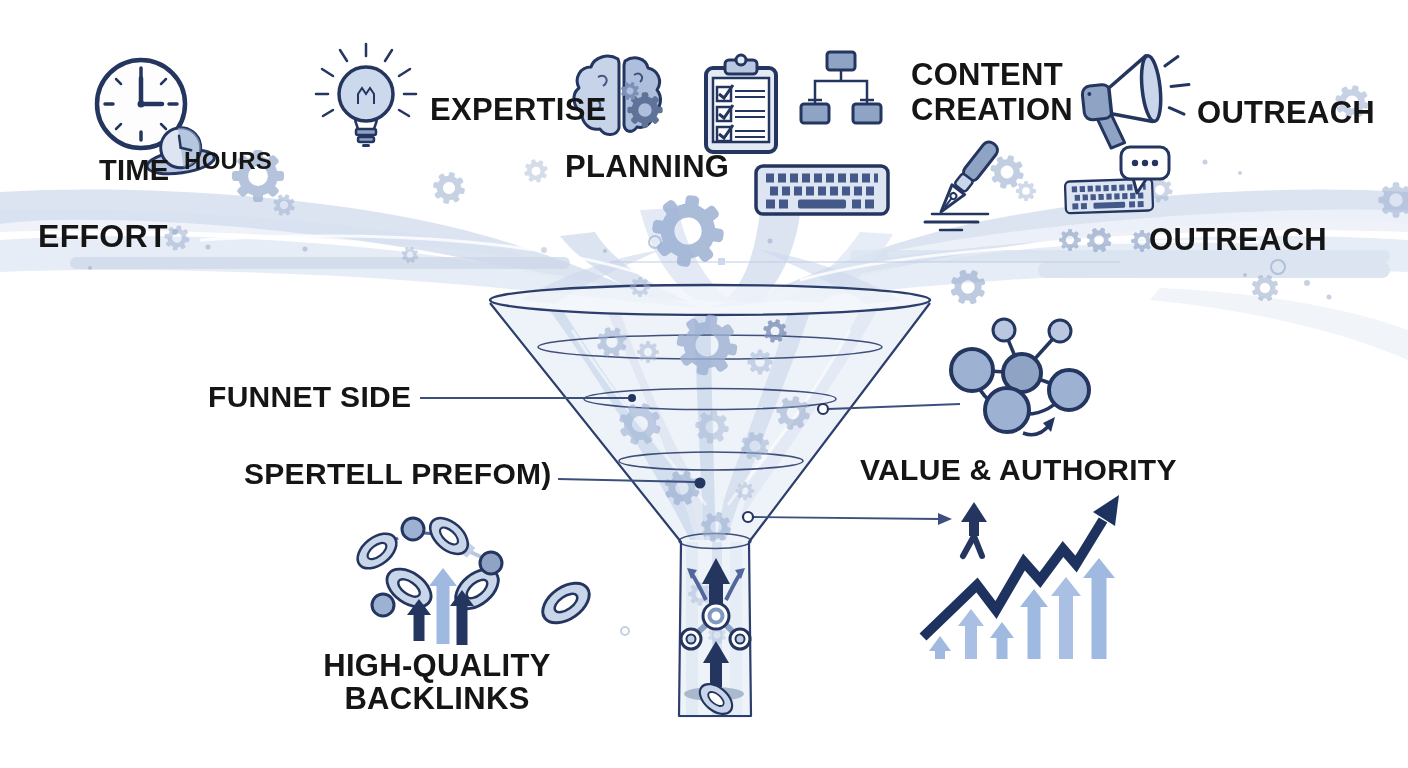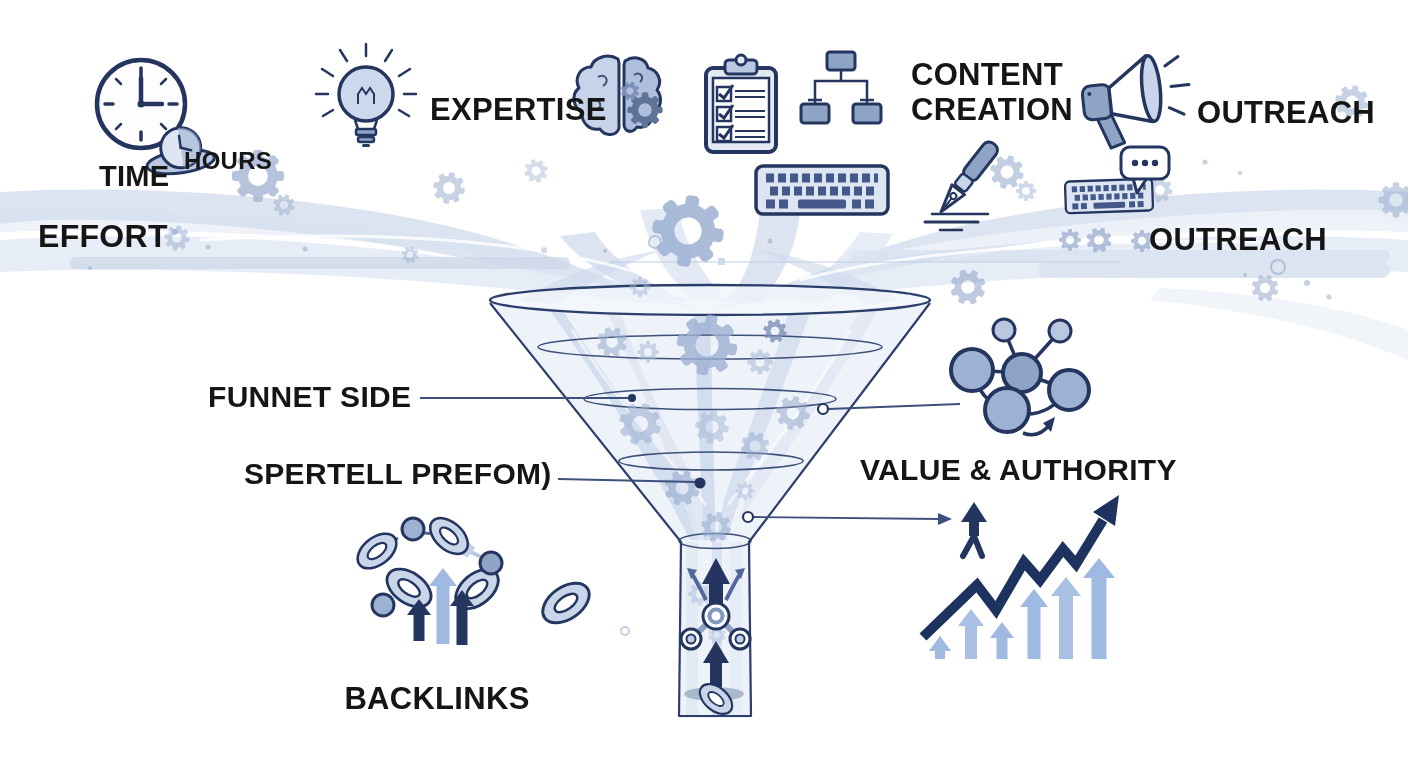--- a/index.html
+++ b/index.html
@@ -355,27 +355,29 @@
     <circle cx="691" cy="639" r="4.5" fill="#c3d0e6" stroke="#24365f" stroke-width="2"></circle>
     <circle cx="740" cy="639" r="10" fill="#ffffff" stroke="#24365f" stroke-width="3"></circle>
     <circle cx="740" cy="639" r="4.5" fill="#c3d0e6" stroke="#24365f" stroke-width="2"></circle>
     <polygon points="703,663 716,641 729,663" fill="#24365f"></polygon>
     <rect x="710" y="661" width="12" height="26" fill="#24365f"></rect>
     <use href="#clink" transform="translate(716,699) rotate(40) scale(.72)"></use>
   </g>
 </svg>
 
 <div class="lbl lbl-24" style="left:184px;top:115px;margin-top:32px;">HOURS</div>
-<div class="lbl lbl-29" style="left:99px;top:160px;text-align:right;">TIME</div>
+<div class="lbl lbl-29" style="left:99px;top:154px;text-align:right;">TIME</div>
 <div class="lbl lbl-32" style="left:38px;top:218px;">EFFORT</div>
 <div class="lbl lbl-27" style="left:430px;top:92px;">EXPERTISE</div>
+<div class="lbl lbl-27" style="left:565px;top:149px;">PLANNING</div>
 <div class="lbl lbl-27 stack" style="left:911px;top:58px;">
   <div>CONTENT</div>
   <div>CREATION</div>
 </div>
 <div class="lbl lbl-27" style="left:1197px;top:95px;">OUTREACH</div>
 <div class="lbl lbl-27" style="left:1149px;top:222px;">OUTREACH</div>
 <div class="lbl lbl-30" style="left:208px;top:380px;">FUNNET SIDE</div>
 <div class="lbl lbl-30" style="left:244px;top:457px;">SPERTELL PREFOM)</div>
 <div class="lbl lbl-30" style="left:860px;top:453px;">VALUE &amp; AUTHORITY</div>
+<div class="lbl lbl-27 center-x" style="left:437px;top:648px;">HIGH-QUALITY</div>
 <div class="lbl lbl-27 center-x" style="left:437px;top:681px;">BACKLINKS</div>
 
 </div>
 
 </body></html>

